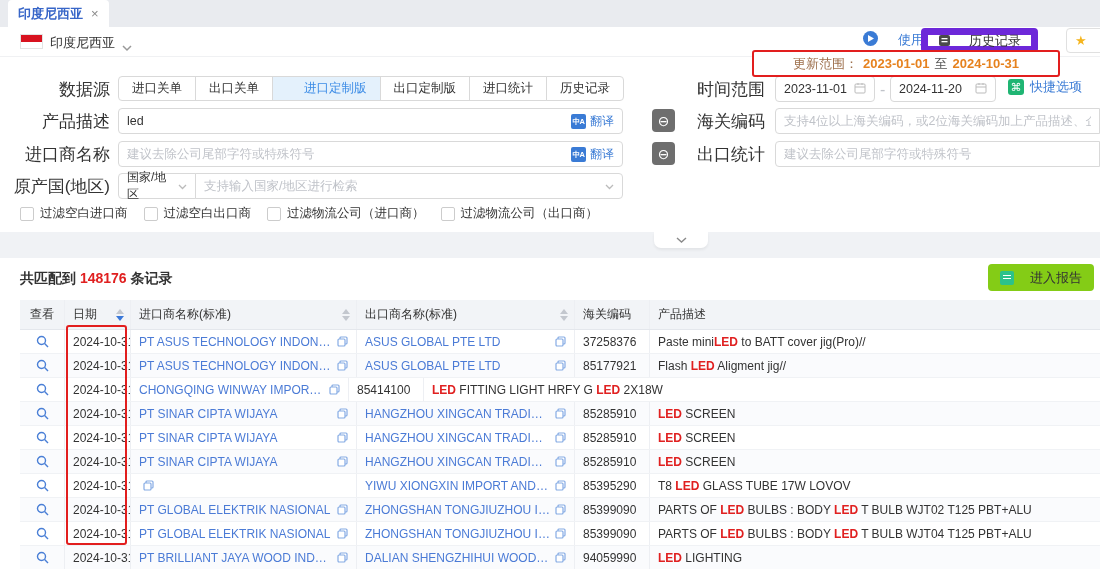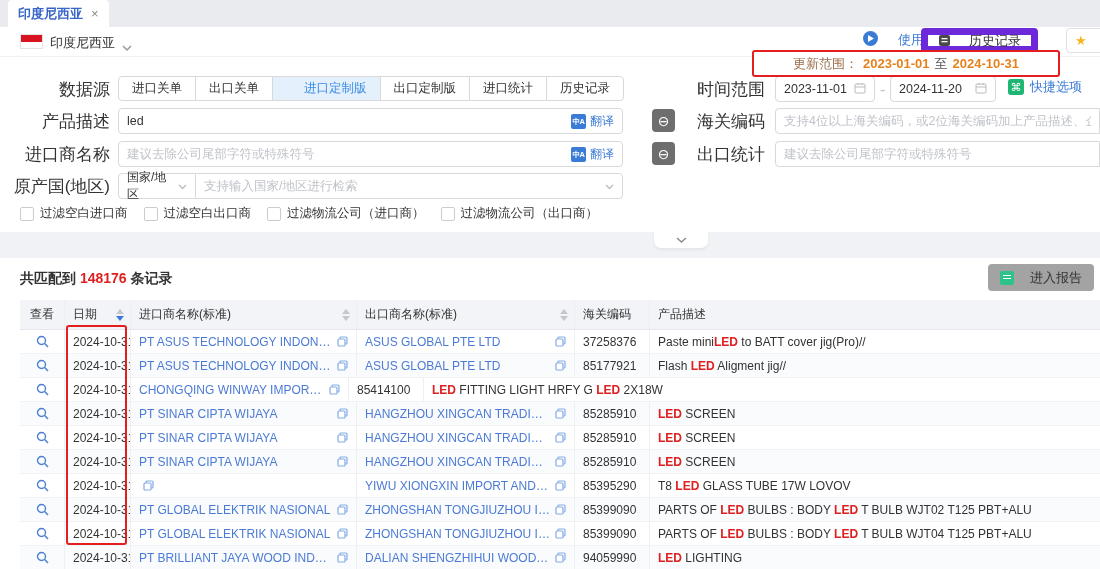--- a/index.html
+++ b/index.html
@@ -57,21 +57,21 @@
   .cbrow { position:absolute; left:20px; top:148px; display:flex; gap:16px; align-items:center; }
   .cb { display:flex; align-items:center; gap:6px; font-size:12.5px; color:#333; cursor:pointer; }
   .cbbox { width:14px; height:14px; border:1px solid #ccc; border-radius:2px; background:#fff; }
   .collapse-tab { position:absolute; left:654px; top:232px; width:54px; height:16px; background:#fff; border-radius:0 0 7px 7px;
                   display:flex; align-items:center; justify-content:center; cursor:pointer; box-shadow:0 2px 3px rgba(0,0,0,0.06); }
 
   
   .results { position:absolute; left:0; top:258px; width:1100px; height:311px; background:#fff; }
   .rhead { position:absolute; left:20px; top:12px; font-size:14px; font-weight:bold; color:#333; }
   .rhead .cnt { color:#e02020; }
-  .report-btn { position:absolute; right:6px; top:6px; height:27px; background:#a3a3a3; border-radius:4px; border:none;
+  .report-btn { position:absolute; right:6px; top:6px; height:27px; background:#84cc16; border-radius:4px; border:none;
                 display:flex; align-items:center; gap:16px; padding:0 12px; font-size:13px; color:#333; cursor:pointer; font-family:inherit; }
   .rep-ico { width:14px; height:14px; border-radius:2px; background:#2cc28a; position:relative; }
   .rep-ico:before { content:""; position:absolute; left:3px; top:4px; width:8px; height:1.5px; background:#fff; box-shadow:0 3px 0 #fff; }
 
   
   .tbl { position:absolute; left:20px; top:42px; width:1080px; }
   .tr { display:flex; height:24px; border-bottom:1px solid #f0f2f5; background:#fff; }
   .tr:nth-child(even) { background:#fafbfd; }
   .th { display:flex; height:30px; background:#f2f4f7; border-bottom:1px solid #e4e7ec; }
   .c { display:flex; align-items:center; font-size:12px; padding:0 8px; border-right:1px solid #edeff3; position:relative;

